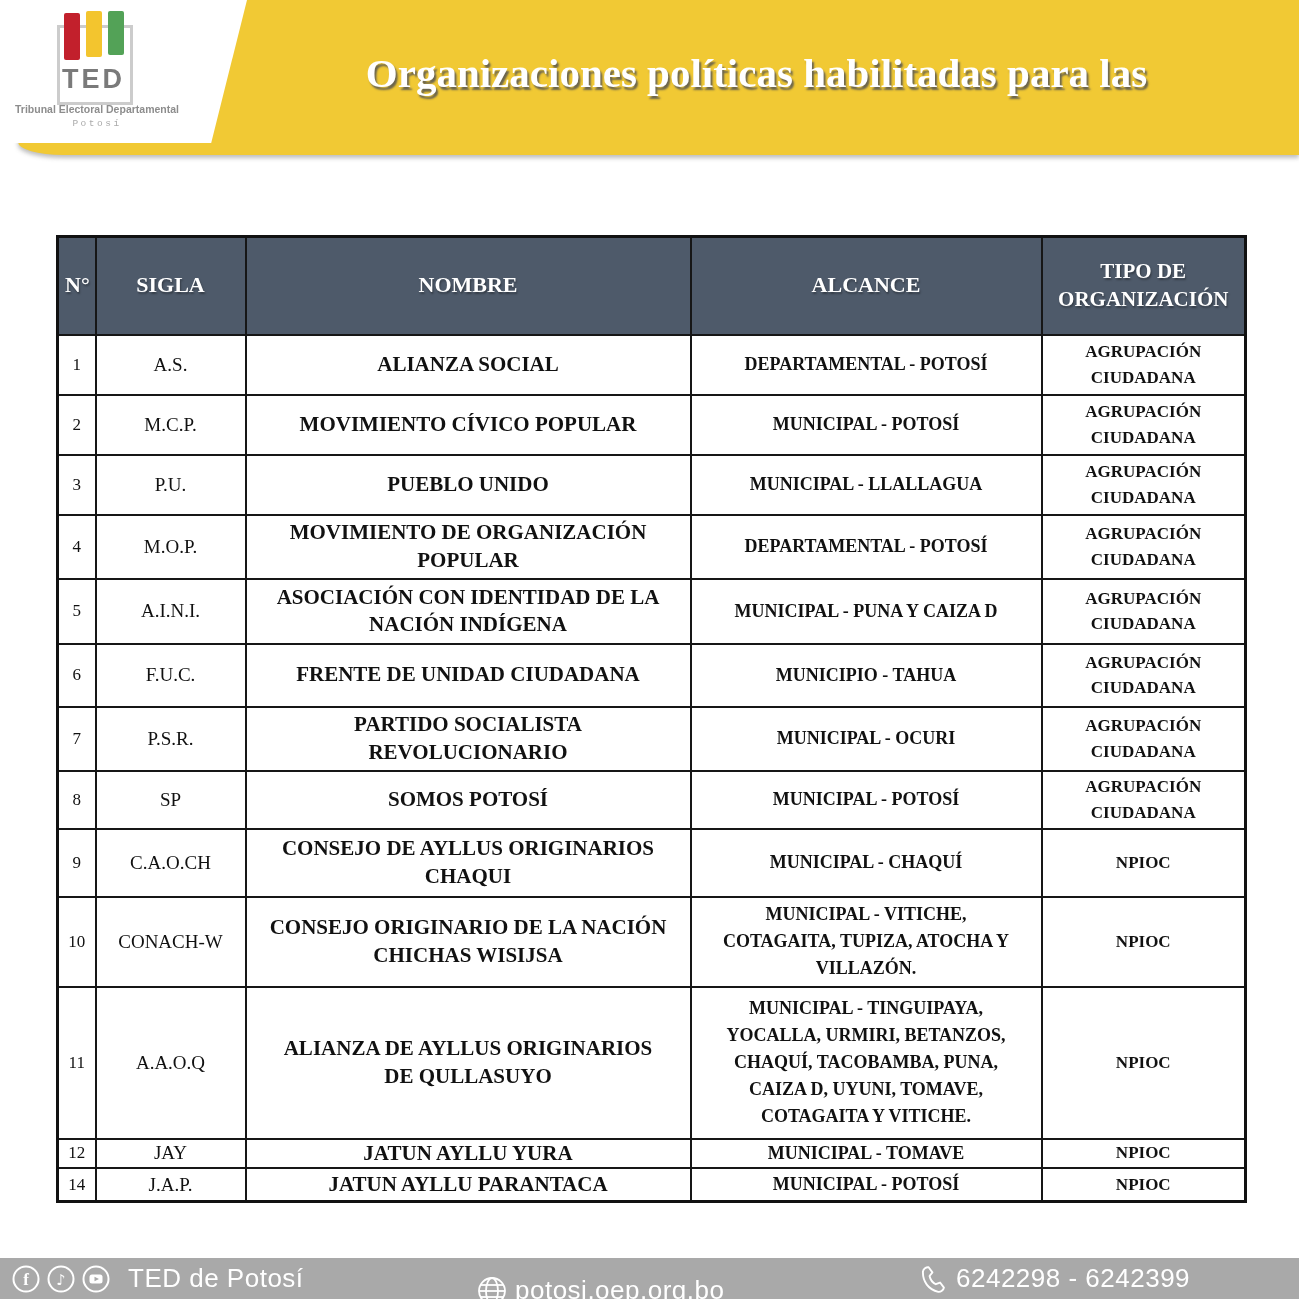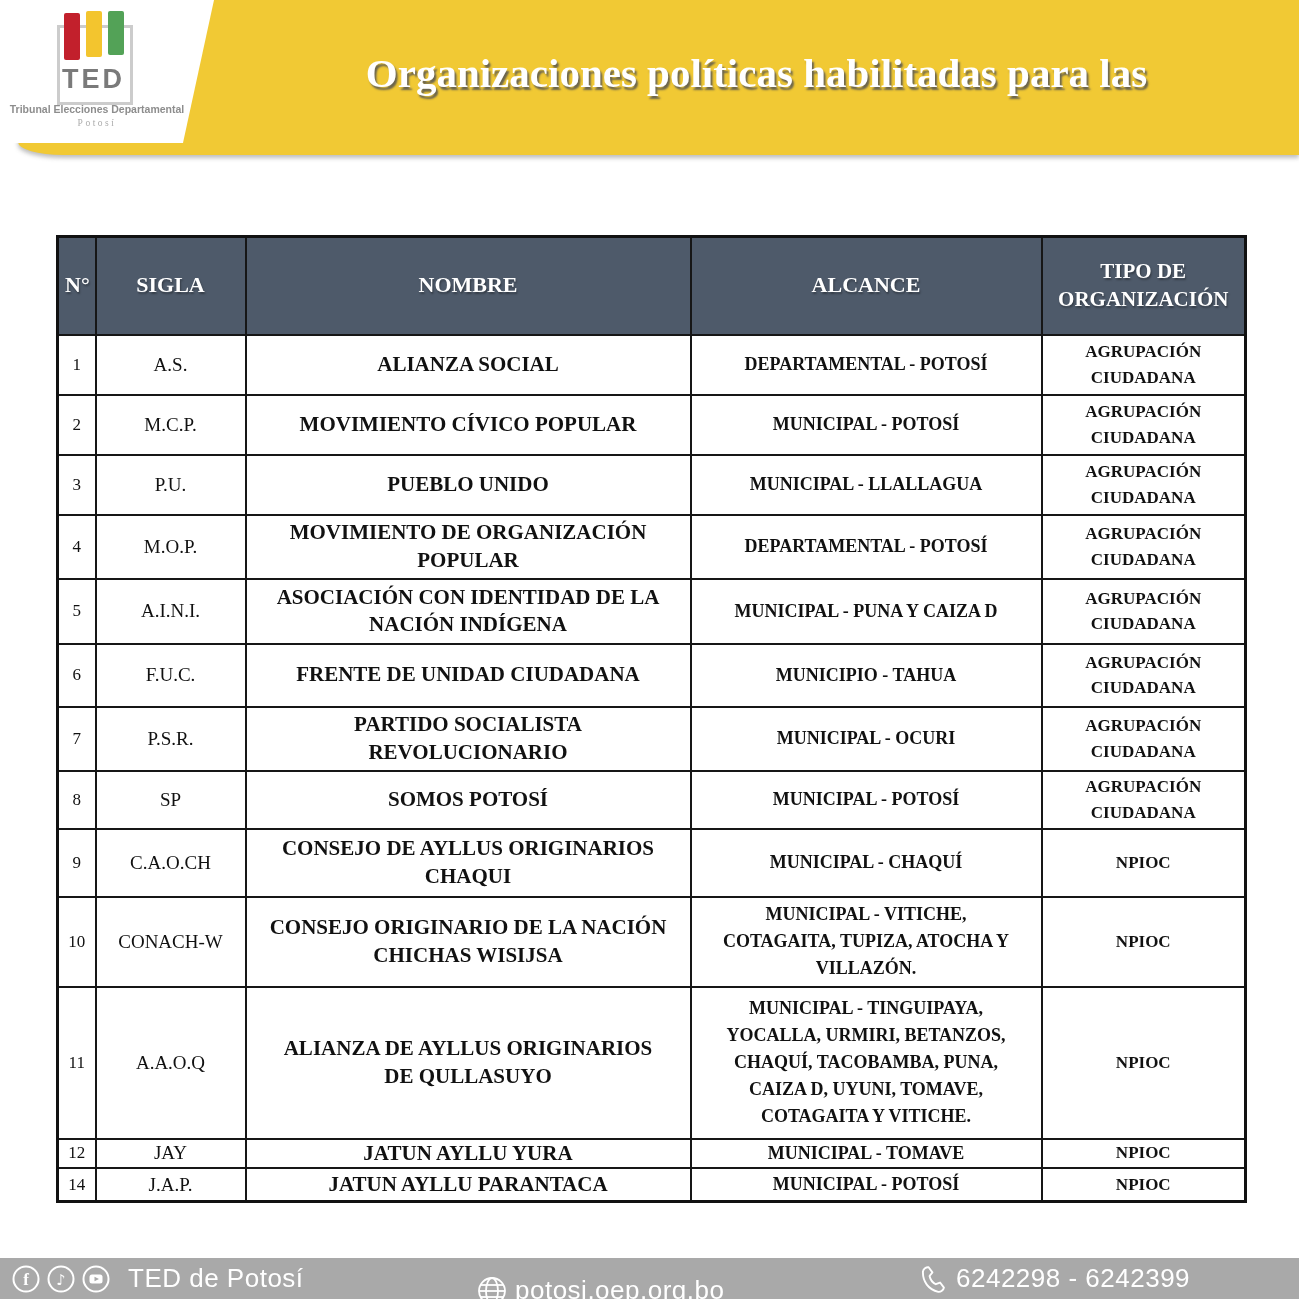--- a/index.html
+++ b/index.html
@@ -11,20 +11,21 @@
   
   .banner{
     position:absolute;left:18px;top:0;width:1281px;height:155px;
     background:#F1C934;
     border-bottom-left-radius:45px 13px;
     box-shadow:0 3px 4px rgba(110,110,110,.45);
   }
   .logo-panel{
     position:absolute;left:0;top:0;width:214px;height:143px;background:#ffffff;
     clip-path:polygon(0 0,100% 0,85.5% 100%,0 100%);
+    padding-left:33px;
   }
   .logo-box{
     position:absolute;left:57px;top:25px;width:70px;height:74px;
     background:#fff;border:3px solid #cccccc;
   }
   .bar{position:absolute;width:16px;border-radius:2px;}
   .bar.red{left:64px;top:13px;height:47px;background:#C2202C;}
   .bar.yellow{left:86px;top:11px;height:46px;background:#F3C52E;}
   .bar.green{left:108px;top:11px;height:44px;background:#53A257;}
   .logo-ted{
@@ -32,21 +33,21 @@
     font-family:"Liberation Sans",sans-serif;font-weight:bold;font-size:27px;
     letter-spacing:3px;color:#7a7a7a;
   }
   .logo-org{
     position:absolute;left:2px;top:103px;width:190px;text-align:center;
     font-family:"Liberation Sans",sans-serif;font-weight:bold;font-size:10.5px;
     color:#8d8d8d;
   }
   .logo-dept{
     position:absolute;left:2px;top:118px;width:190px;text-align:center;
-    font-family:Liberation Serif, serif;font-size:9.5px;letter-spacing:2.5px;
+    font-family:Liberation Mono, monospace;font-size:9.5px;letter-spacing:2.5px;
     color:#ababab;
   }
   .title-wrap{
     position:absolute;left:214px;right:0;top:0;height:147px;
     display:flex;flex-direction:column;justify-content:center;align-items:center;gap:23px;
   }
   .title-line{
     font-family:"Liberation Serif",serif;font-weight:bold;font-size:41px;line-height:1;
     color:#ffffff;text-shadow:2px 3px 2px rgba(82,82,82,.85);
     white-space:nowrap;
@@ -106,21 +107,21 @@
 <body>
 
 <div class="banner"></div>
 
 <div class="logo-panel">
   <div class="logo-box"></div>
   <div class="bar red"></div>
   <div class="bar yellow"></div>
   <div class="bar green"></div>
   <div class="logo-ted">TED</div>
-  <div class="logo-org">Tribunal Elecciones Departamental</div>
+  <div class="logo-org">Tribunal Electoral Departamental</div>
   <div class="logo-dept">Potosí</div>
 </div>
 
 <div class="title-wrap">
   <div class="title-line">Organizaciones políticas habilitadas para las</div>
 </div>
 
 <div class="table-wrap">
   <table>
     <colgroup>

